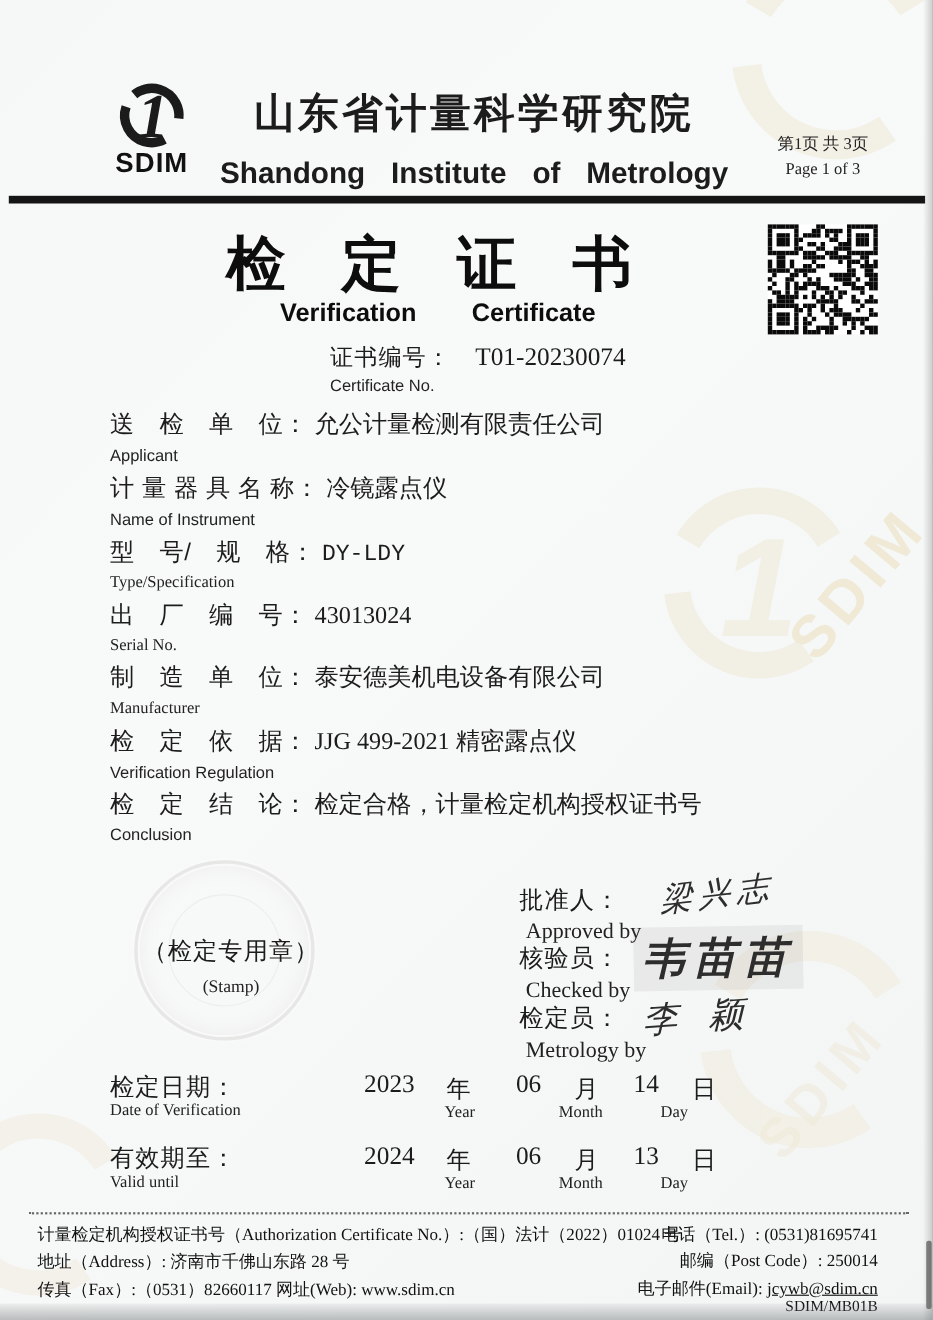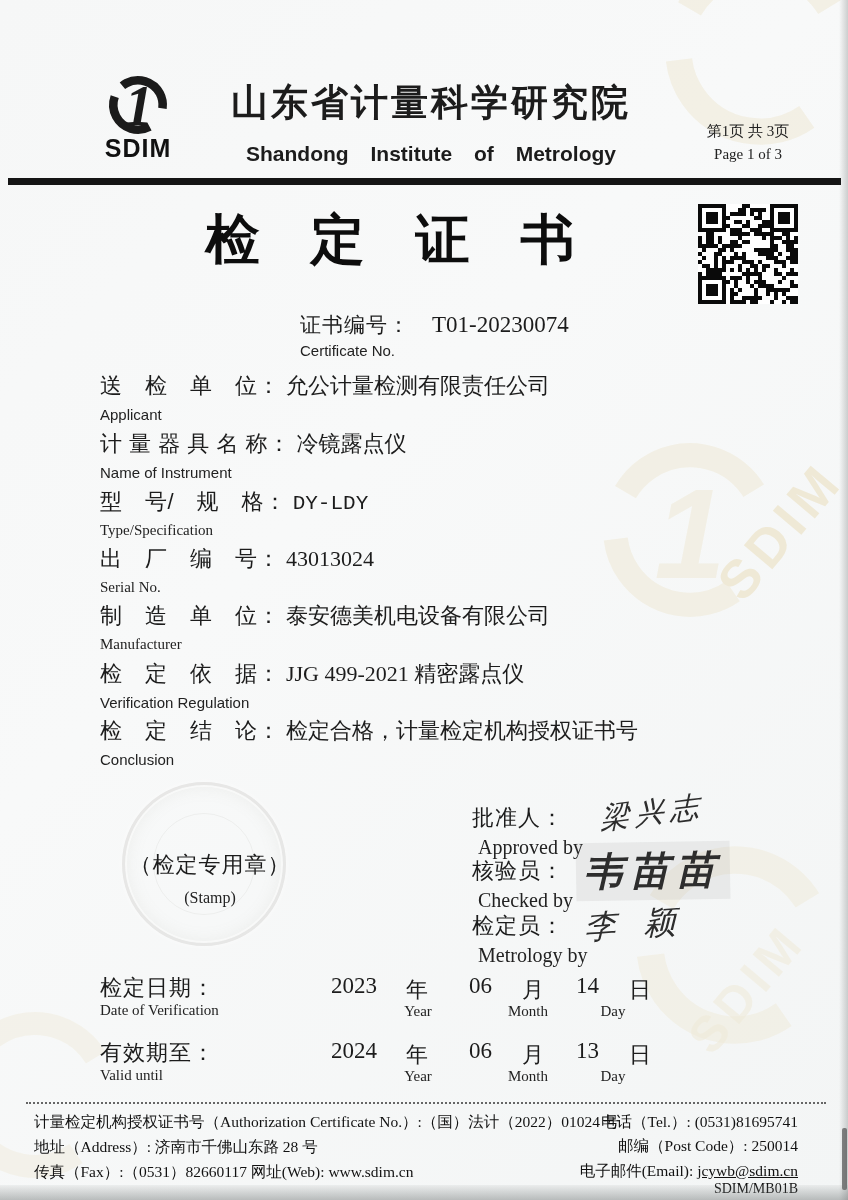--- a/index.html
+++ b/index.html
@@ -23,21 +23,21 @@
   .edge-bottom{position:absolute;left:0;bottom:0;width:100%;height:15px;
     background:linear-gradient(to bottom,rgba(120,126,126,.08),rgba(110,116,116,.45));}
   .edge-notch{position:absolute;right:1px;top:1128px;width:5px;height:62px;background:rgba(40,40,40,.55);border-radius:2px;}
 
   
   .logo-block{position:absolute;left:86px;top:66px;width:104px;text-align:center;}
   .logo-mark svg{display:block;margin:0 auto;}
   .logo-text{font-size:25px;font-weight:bold;letter-spacing:1px;margin-top:-8px;color:#111;}
   .inst-titles{position:absolute;left:196px;top:78px;width:470px;text-align:center;}
   .inst-cn{font-size:37px;font-weight:bold;font-family:"Liberation Serif",serif;letter-spacing:3px;white-space:nowrap;}
-  .inst-en{font-size:21px;font-weight:bold;word-spacing:16px;margin-top:14px;white-space:nowrap;}
+  .inst-en{font-size:27px;font-weight:bold;word-spacing:16px;margin-top:14px;white-space:nowrap;}
   .page-info{position:absolute;left:678px;top:120px;width:140px;text-align:center;
     font-family:"Liberation Serif",serif;font-size:15px;line-height:1.55;color:#222;}
   .rule-thick{position:absolute;left:8px;top:178px;width:833px;height:7px;background:#151515;}
 
   
   .cert-title{position:absolute;left:118px;top:204px;width:560px;text-align:center;
     font-size:54px;font-weight:900;letter-spacing:16px;word-spacing:4px;white-space:nowrap;color:#0d0d0d;}
   .cert-title-en{position:absolute;left:118px;top:271px;width:560px;text-align:center;
     font-size:23px;font-weight:bold;word-spacing:44px;color:#0d0d0d;}
   .qr{position:absolute;left:698px;top:204px;width:100px;height:100px;background:#fff;}
@@ -142,20 +142,21 @@
   </div>
 
   <div class="page-info">
     <div>第1页 共 3页</div>
     <div>Page 1  of 3</div>
   </div>
 
   <div class="rule-thick"></div>
 
   <div class="cert-title">检 定 证 书</div>
+  <div class="cert-title-en">Verification Certificate</div>
   <div class="qr" id="qr">
       <i style="left:0px;top:0px"></i>
       <i style="left:4px;top:0px"></i>
       <i style="left:8px;top:0px"></i>
       <i style="left:12px;top:0px"></i>
       <i style="left:16px;top:0px"></i>
       <i style="left:20px;top:0px"></i>
       <i style="left:24px;top:0px"></i>
       <i style="left:44px;top:0px"></i>
       <i style="left:48px;top:0px"></i>

